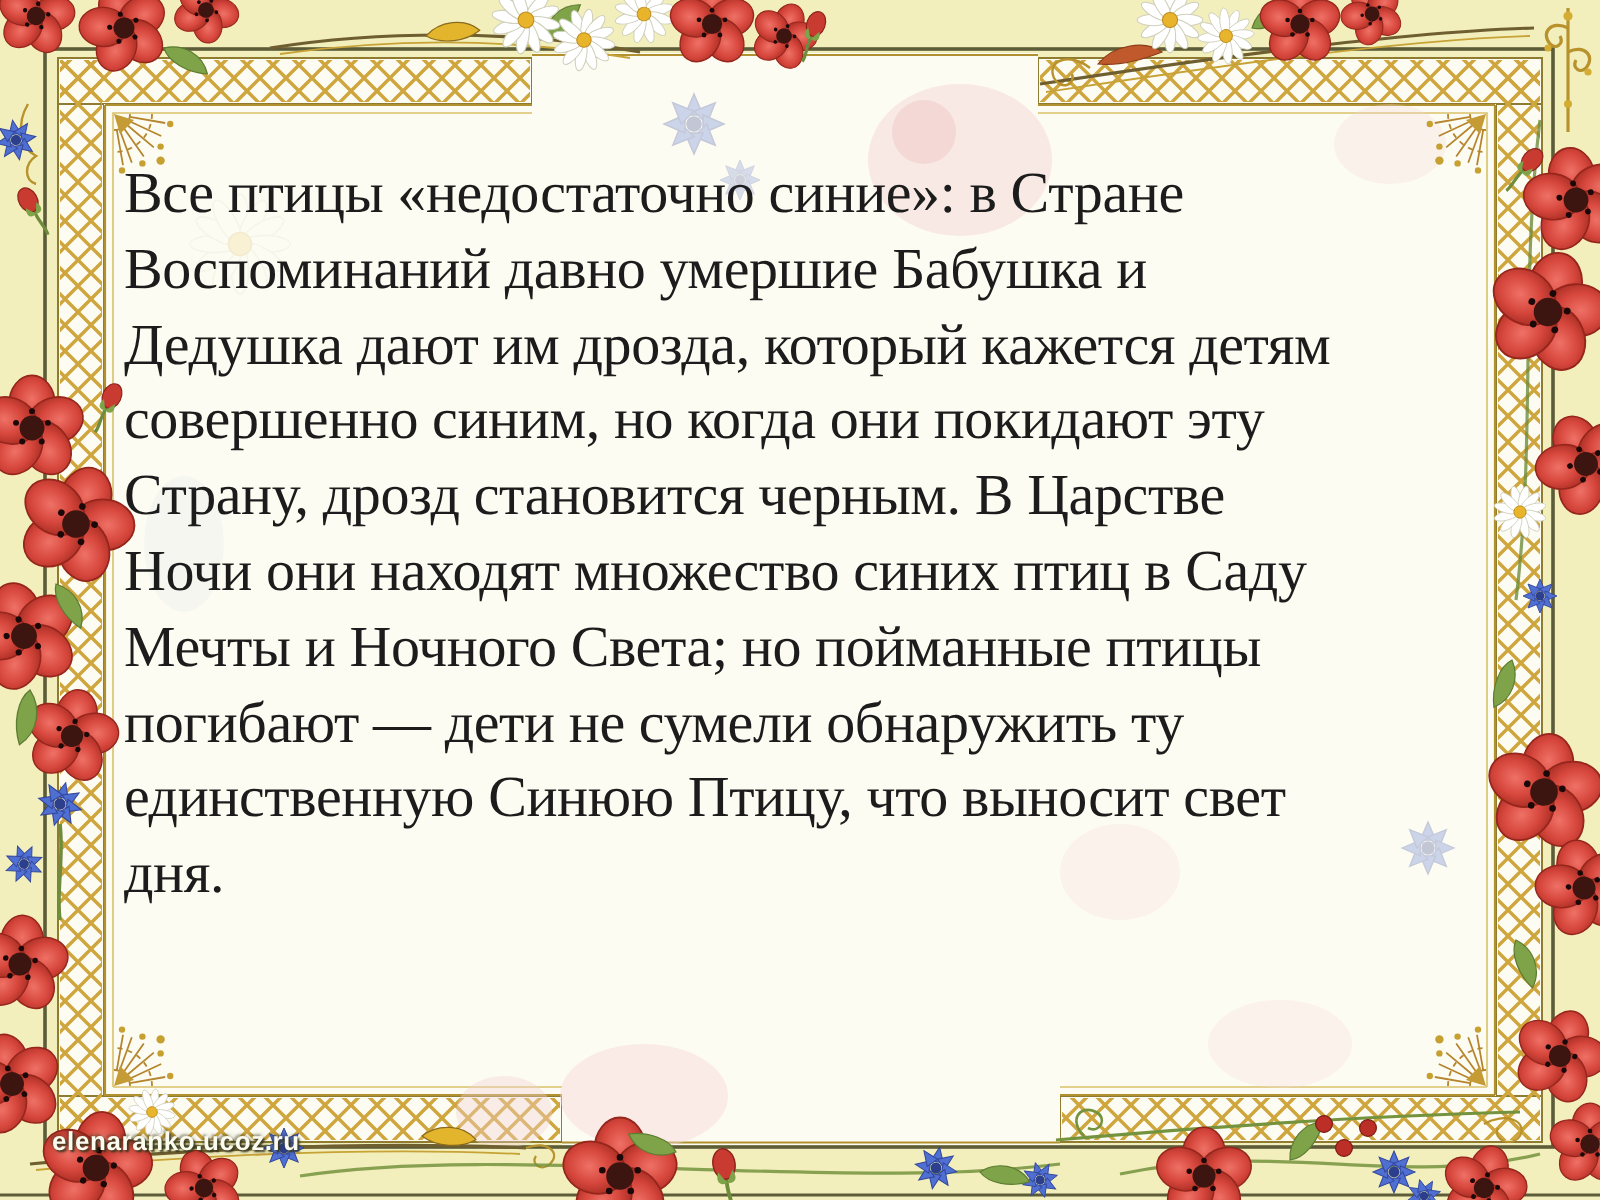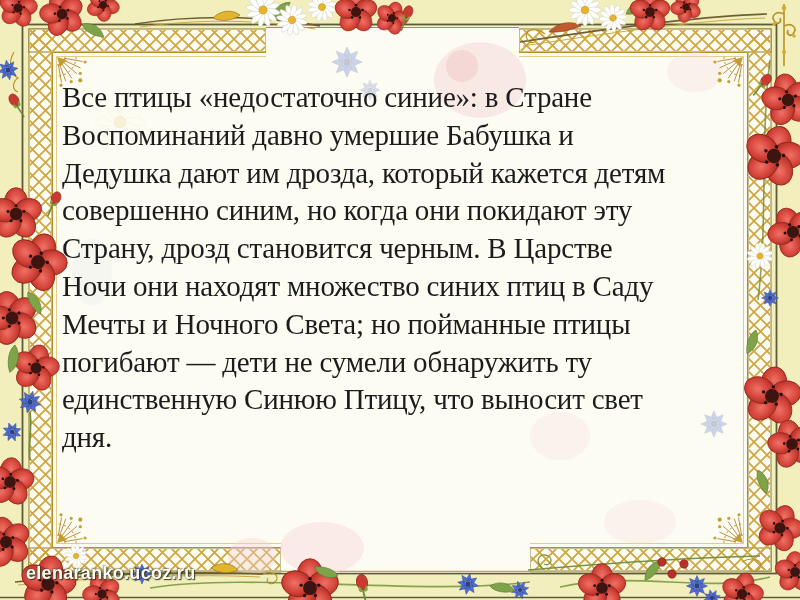--- a/index.html
+++ b/index.html
@@ -15,21 +15,21 @@
     position:absolute;left:62px;top:79px;width:684px;
     z-index:2;
     font-size:29px;line-height:37.8px;
     color:#1c1c1c;
     white-space:pre-line;
     letter-spacing:-0.2px;
   }
   .watermark{
     position:absolute;left:26px;top:563px;z-index:3;
     font-family:"Liberation Sans", sans-serif;
-    font-size:18px;font-weight:bold;letter-spacing:.3px;
+    font-size:13px;font-weight:bold;letter-spacing:.3px;
     color:#fbfbf0;
     text-shadow:1px 1px 1px rgba(55,55,30,.95), -1px -1px 1px rgba(55,55,30,.35), 0 0 3px rgba(55,55,30,.4);
     text-align:right;
   }
 </style>
 </head>
 <body>
 
 <div class="slide">
 

